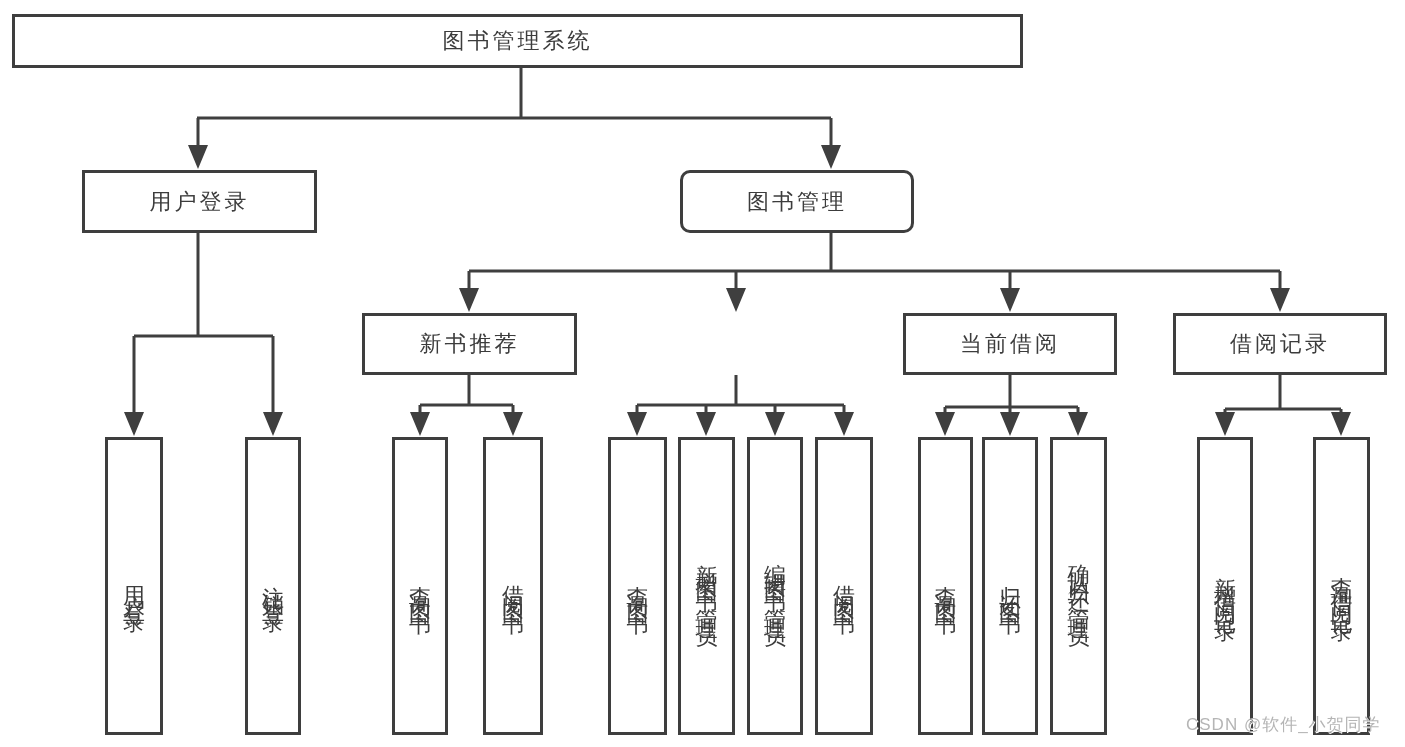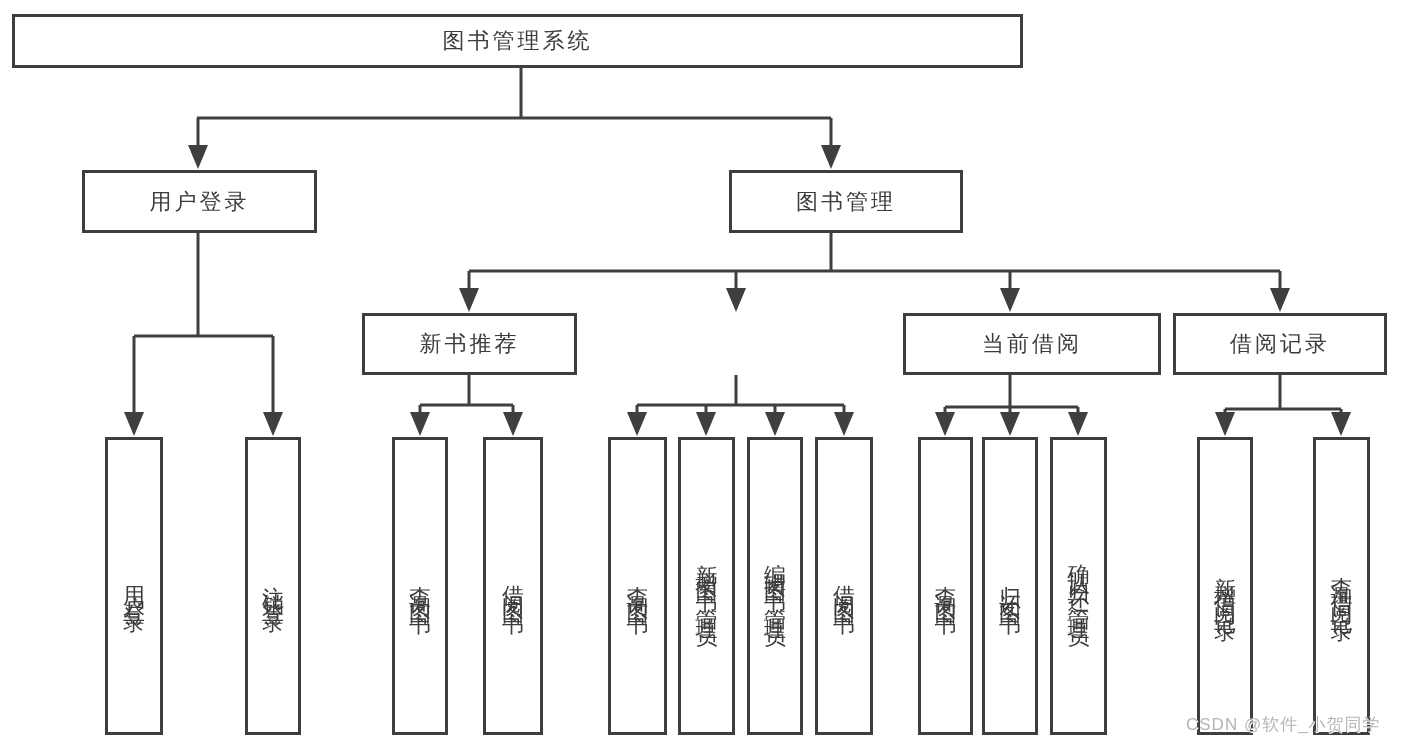--- a/index.html
+++ b/index.html
@@ -77,28 +77,28 @@
              M1215 412 h20 l-10 24 z M1331 412 h20 l-10 24 z"></path>
   </svg>
 
   <div class="box h root" style="left:12px; top:14px; width:1011px; height:54px;">
     <span>图书管理系统</span>
   </div>
 
   <div class="box h" style="left:82px; top:170px; width:235px; height:63px;">
     <span>用户登录</span>
   </div>
-  <div class="box h" style="left:729px; top:170px; width:234px; height:63px;">
+  <div class="box h" style="left:680px; top:170px; width:234px; height:63px;border-radius:10px;">
     <span>图书管理</span>
   </div>
 
   <div class="box h" style="left:362px; top:313px; width:215px; height:62px;text-align:center;">
     <span>新书推荐</span>
   </div>
-  <div class="box h" style="left:903px; top:313px; width:258px; height:62px;">
+  <div class="box h" style="left:903px; top:313px; width:214px; height:62px;">
     <span>当前借阅</span>
   </div>
   <div class="box h" style="left:1173px; top:313px; width:214px; height:62px;">
     <span>借阅记录</span>
   </div>
 
   <div class="box v" style="left:105px; top:437px; width:58px; height:298px;">
     <span>用户登录</span>
   </div>
   <div class="box v" style="left:245px; top:437px; width:56px; height:298px;">

